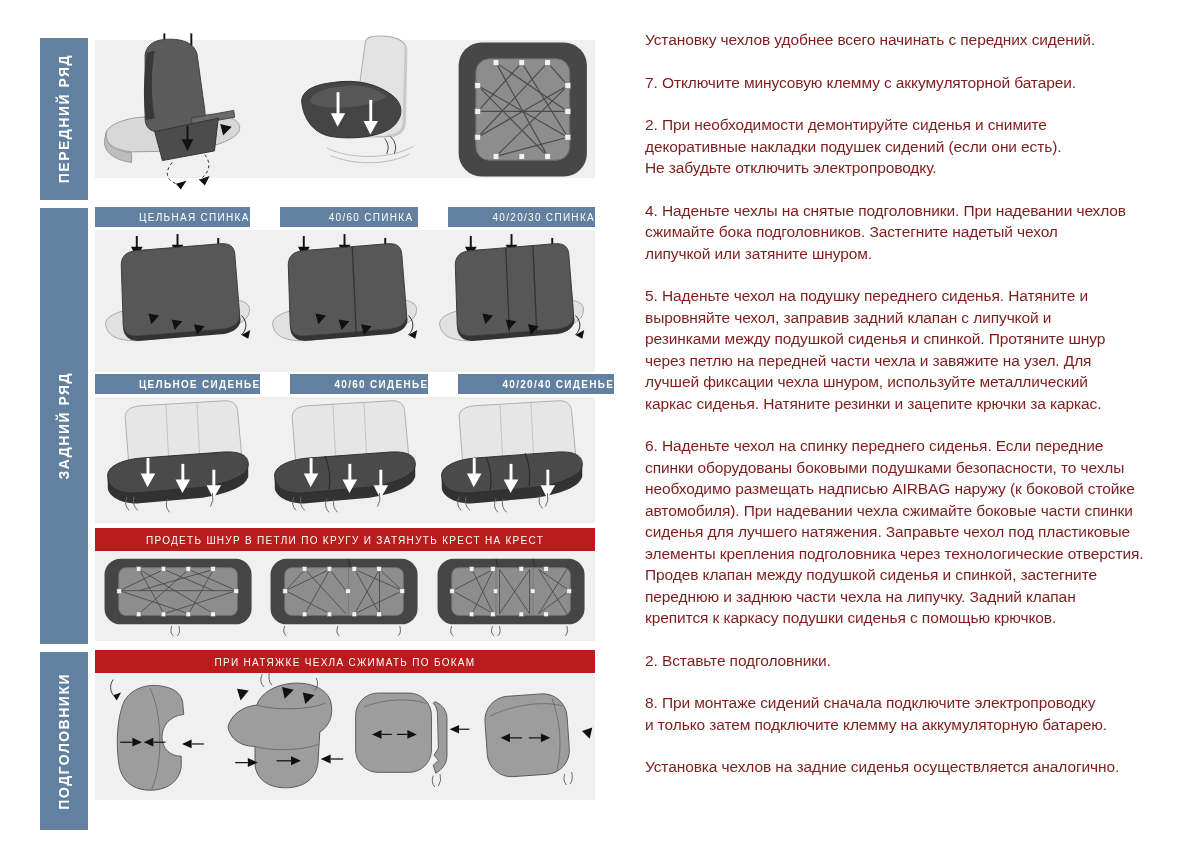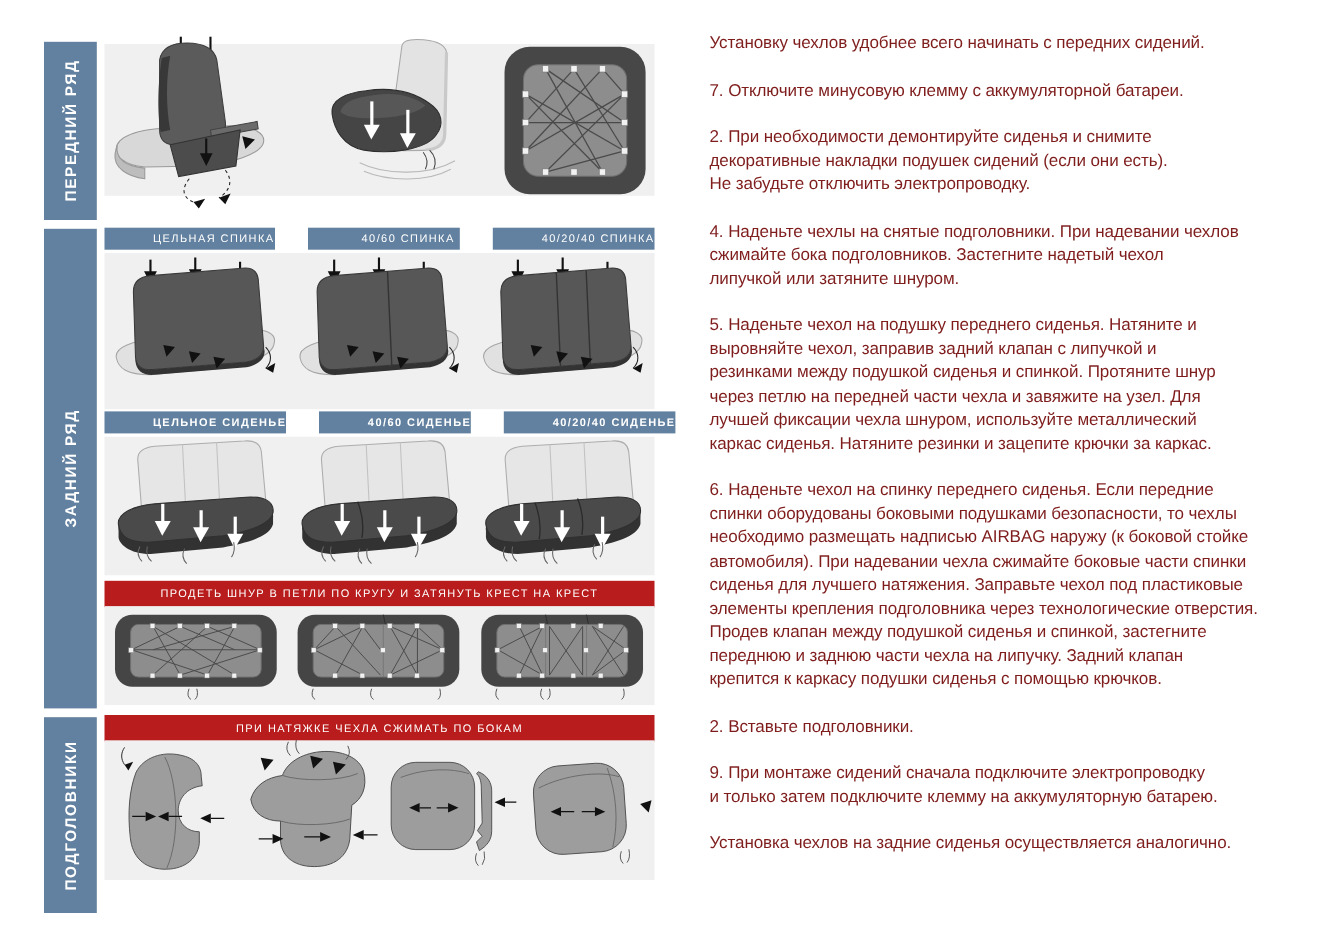--- a/index.html
+++ b/index.html
@@ -135,21 +135,21 @@
         <rect x="25" y="47" width="6" height="6"></rect>
           <rect x="25" y="74" width="6" height="6"></rect>
           <rect x="25" y="101" width="6" height="6"></rect>
       </g>
     </svg>
   </div>
 
   <div class="barrow" id="barrow-backrest">
     <div class="bar">ЦЕЛЬНАЯ СПИНКА</div>
     <div class="bar">40/60 СПИНКА</div>
-    <div class="bar">40/20/40 СПИНКА</div>
+    <div class="bar">40/20/30 СПИНКА</div>
   </div>
 
   <div class="panel" id="panel-backrest">
     <svg width="160" height="136" viewBox="0 0 165 138">
       <g fill="#111111">
         <rect x="39" y="2" width="2" height="12"></rect>
           <path d="M34,13 l6,12 l6,-12 z"></path>
         <rect x="81" y="0" width="2" height="12"></rect>
           <path d="M76,11 l6,12 l6,-12 z"></path>
         <rect x="123" y="4" width="2" height="12"></rect>
@@ -523,18 +523,18 @@
     <p>6. Наденьте чехол на спинку переднего сиденья. Если передние
 спинки оборудованы боковыми подушками безопасности, то чехлы
 необходимо размещать надписью AIRBAG наружу (к боковой стойке
 автомобиля). При надевании чехла сжимайте боковые части спинки
 сиденья для лучшего натяжения. Заправьте чехол под пластиковые
 элементы крепления подголовника через технологические отверстия.
 Продев клапан между подушкой сиденья и спинкой, застегните
 переднюю и заднюю части чехла на липучку. Задний клапан
 крепится к каркасу подушки сиденья с помощью крючков.</p>
     <p>2. Вставьте подголовники.</p>
-    <p>9. При монтаже сидений сначала подключите электропроводку
+    <p>8. При монтаже сидений сначала подключите электропроводку
 и только затем подключите клемму на аккумуляторную батарею.</p>
     <p>Установка чехлов на задние сиденья осуществляется аналогично.</p>
   </div>
 
 </div>
 
 </body></html>

